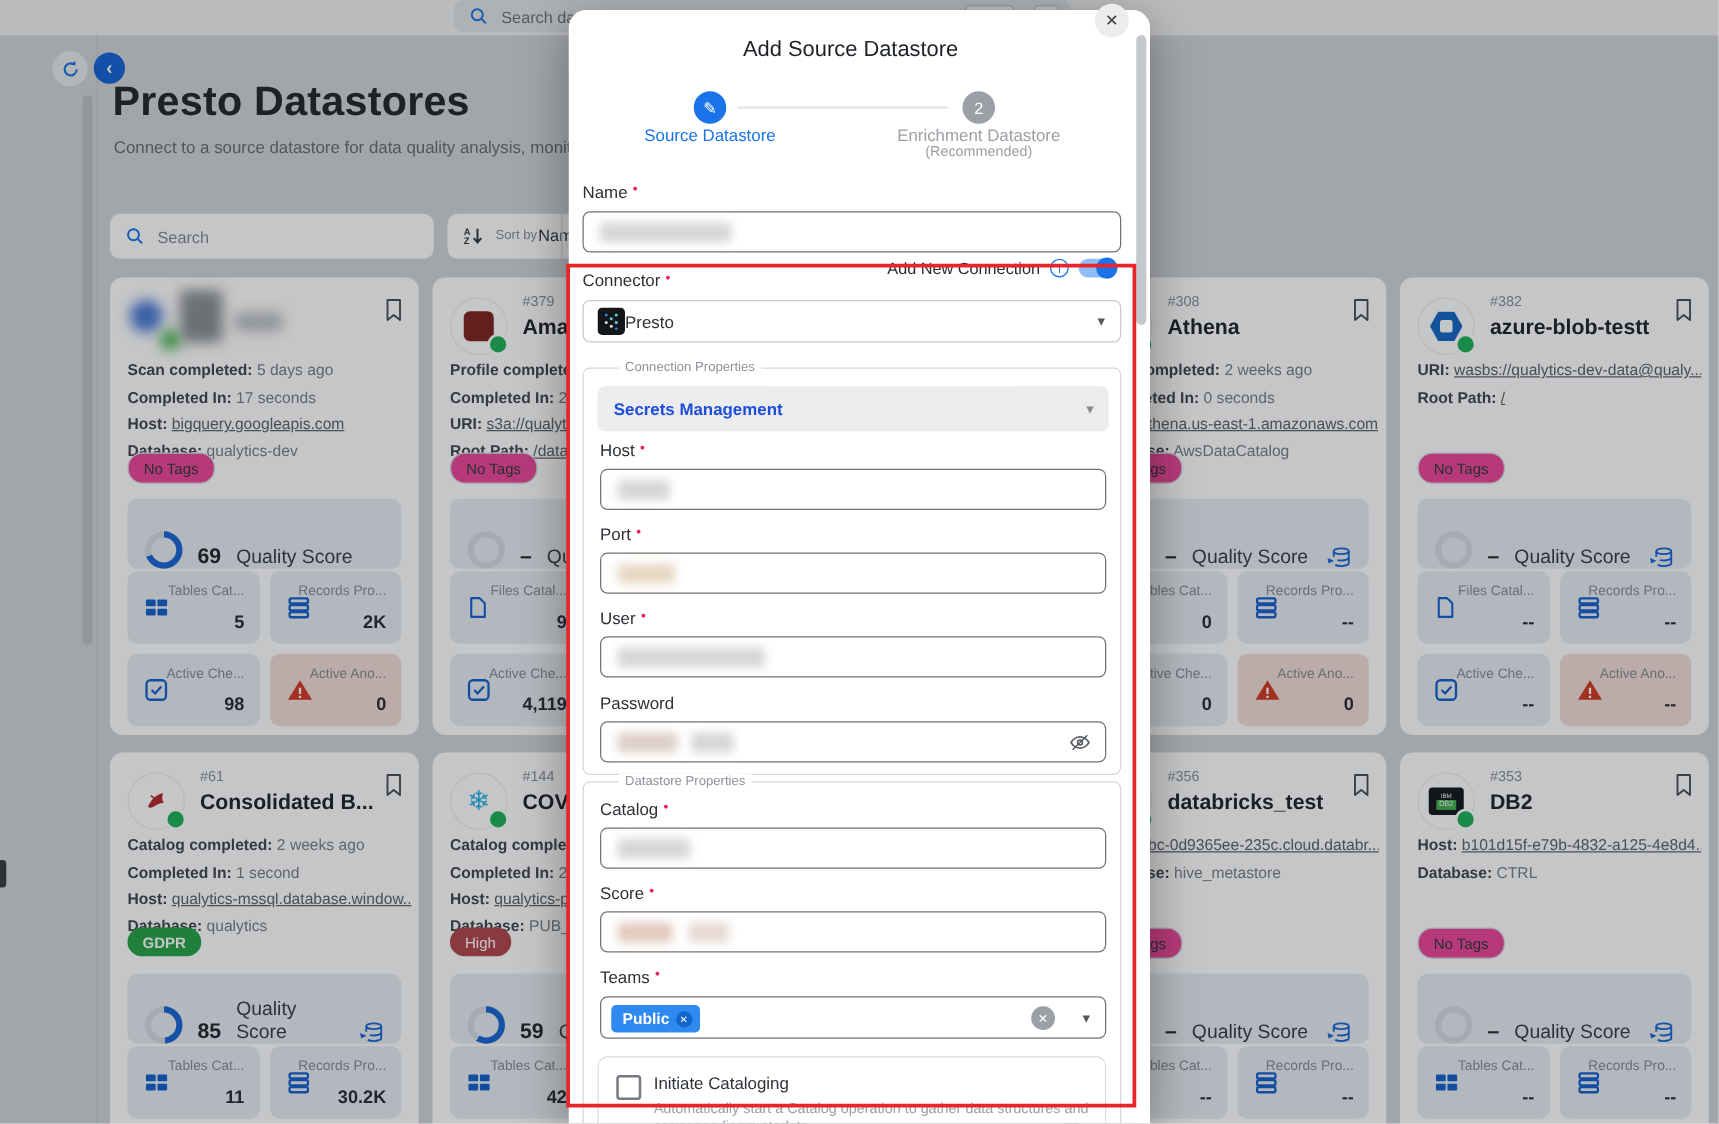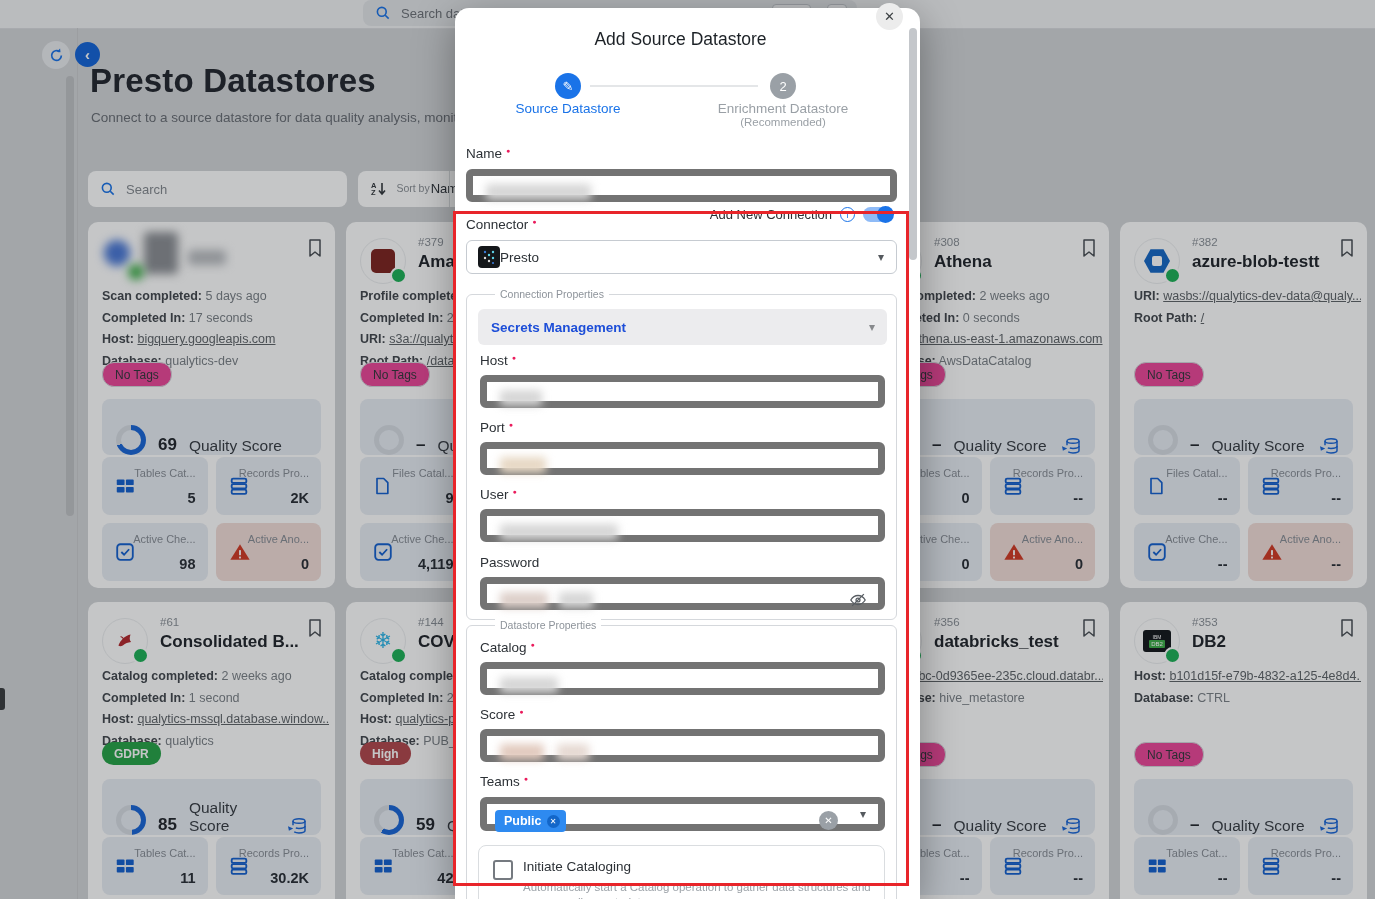--- a/index.html
+++ b/index.html
@@ -33,21 +33,21 @@
   .ctitle{position:absolute;left:72px;top:30px;font-size:17px;font-weight:bold;color:#22262c;white-space:nowrap;max-width:152px;overflow:hidden}
   .bmk{position:absolute;right:12px;top:16px}
   .metas{position:absolute;left:14px;top:64px;right:6px;font-size:12.5px;line-height:21.5px;white-space:nowrap;overflow:hidden}
   .metas b{color:#43484e}
   .metas span{color:#7b8187}
   .metas .lnk{text-decoration:underline;color:#5f6469}
   .tagrow{position:absolute;left:14px;top:140px}
   .pill{display:inline-flex;align-items:center;height:23px;padding:0 12px;border-radius:12px;font-size:12px}
   .pill.none{background:#ec4899;border:1px solid #d4d7db;color:#33373c}
   .pill.green{background:#27a348;color:#fff;font-weight:bold}
-  .pill.red{background:#b2484d;color:#fff;font-weight:bold}
+  .pill.red{background:#b2484d;color:#fff;font-weight:normal}
   .qpanel{position:absolute;left:14px;right:14px;top:177px;height:56px;background:#e8edf4;border-radius:8px;display:flex;align-items:flex-end;padding:0 14px;gap:12px;box-sizing:border-box}
   .ring{width:30px;height:30px;border-radius:50%;background:conic-gradient(#1a66d6 calc(var(--p)*1%),#d7dce3 0);position:relative;flex:none}
   .ring::after{content:"";position:absolute;inset:5px;border-radius:50%;background:#e8edf4}
   .qs{font-size:17px;font-weight:bold;color:#23272d}
   .ql{font-size:15.5px;color:#383d44;flex:1}
   .tiles{position:absolute;left:14px;right:14px;top:235px;display:grid;grid-template-columns:1fr 1fr;gap:8px;grid-auto-rows:58px}
   .tile{position:relative;background:#e8edf4;border-radius:8px}
   .tile.alert{background:#f2ddd8}
   .tl{position:absolute;top:10px;right:12px;font-size:11px;color:#878d95}
   .tv{position:absolute;bottom:9px;right:12px;font-size:14.5px;font-weight:bold;color:#2a2f36}
@@ -65,21 +65,21 @@
   
   #modal{position:absolute;left:455px;top:8px;width:465px;height:891px;background:#fff;border-radius:14px 14px 0 0;z-index:10;box-shadow:0 10px 40px rgba(0,0,0,.35);overflow:hidden}
   #modal-close{position:absolute;left:876px;top:3px;width:27px;height:27px;border-radius:50%;background:#ececec;z-index:15;display:flex;align-items:center;justify-content:center;font-size:13px;color:#3c4043}
   #mscroll{position:absolute;right:3px;top:20px;width:8px;height:232px;border-radius:4px;background:#c4c7cb}
   #mtitle{position:absolute;left:0;top:21px;width:451px;text-align:center;font-size:17.5px;font-weight:normal;color:#1c2126}
   .stepc{position:absolute;top:65px;width:26px;height:26px;border-radius:50%;display:flex;align-items:center;justify-content:center;color:#fff}
   .stepline{position:absolute;top:77px;left:135px;width:168px;height:2px;background:#e4e6e8}
   .steplbl{position:absolute;top:93px;text-align:center;font-size:13.5px}
   .flab{position:absolute;font-size:13.5px;color:#2c3136}
   .req{color:#ea1b5c;font-size:7px;vertical-align:super;margin-left:4px}
-  .inp{position:absolute;height:33px;border:7px solid #737373;border-radius:6px;background:#fff;box-sizing:border-box}
+  .inp{position:absolute;height:33px;border:1px solid #737373;border-radius:6px;background:#fff;box-sizing:border-box}
   .vblob{position:absolute;left:13px;top:8px;height:16px;border-radius:3px;filter:blur(4px);background:#d6d6d6}
   .fieldset{position:absolute;left:11px;width:431px;border:1px solid #d5d8dc;border-radius:6px;box-sizing:border-box}
   .legend{position:absolute;top:-7px;left:28px;background:#fff;padding:0 5px;font-size:10.5px;color:#8d939a}
   .select{position:absolute;border:1px solid #c6cbd1;border-radius:6px;background:#fff;box-sizing:border-box;display:flex;align-items:center}
   .caret{color:#55595e;font-size:12px;position:absolute;right:12px;top:50%;transform:translateY(-50%)}
   #toggle{width:30px;height:15px;border-radius:8px;background:#8fbbf7;position:relative}
   #toggle .knob{position:absolute;right:-1px;top:-1px;width:17px;height:17px;border-radius:50%;background:#1a73e8}
   .infoi{width:15px;height:15px;border-radius:50%;border:1.5px solid #1a73e8;color:#1a73e8;font-size:9px;display:flex;align-items:center;justify-content:center;box-sizing:border-box}
   #teamchip{position:absolute;left:8px;top:6px;height:22px;background:#2e8af0;border-radius:4px;display:flex;align-items:center;padding:0 6px 0 9px;gap:5px}
   #teamchip .t{color:#fff;font-size:12.5px;font-weight:bold}

